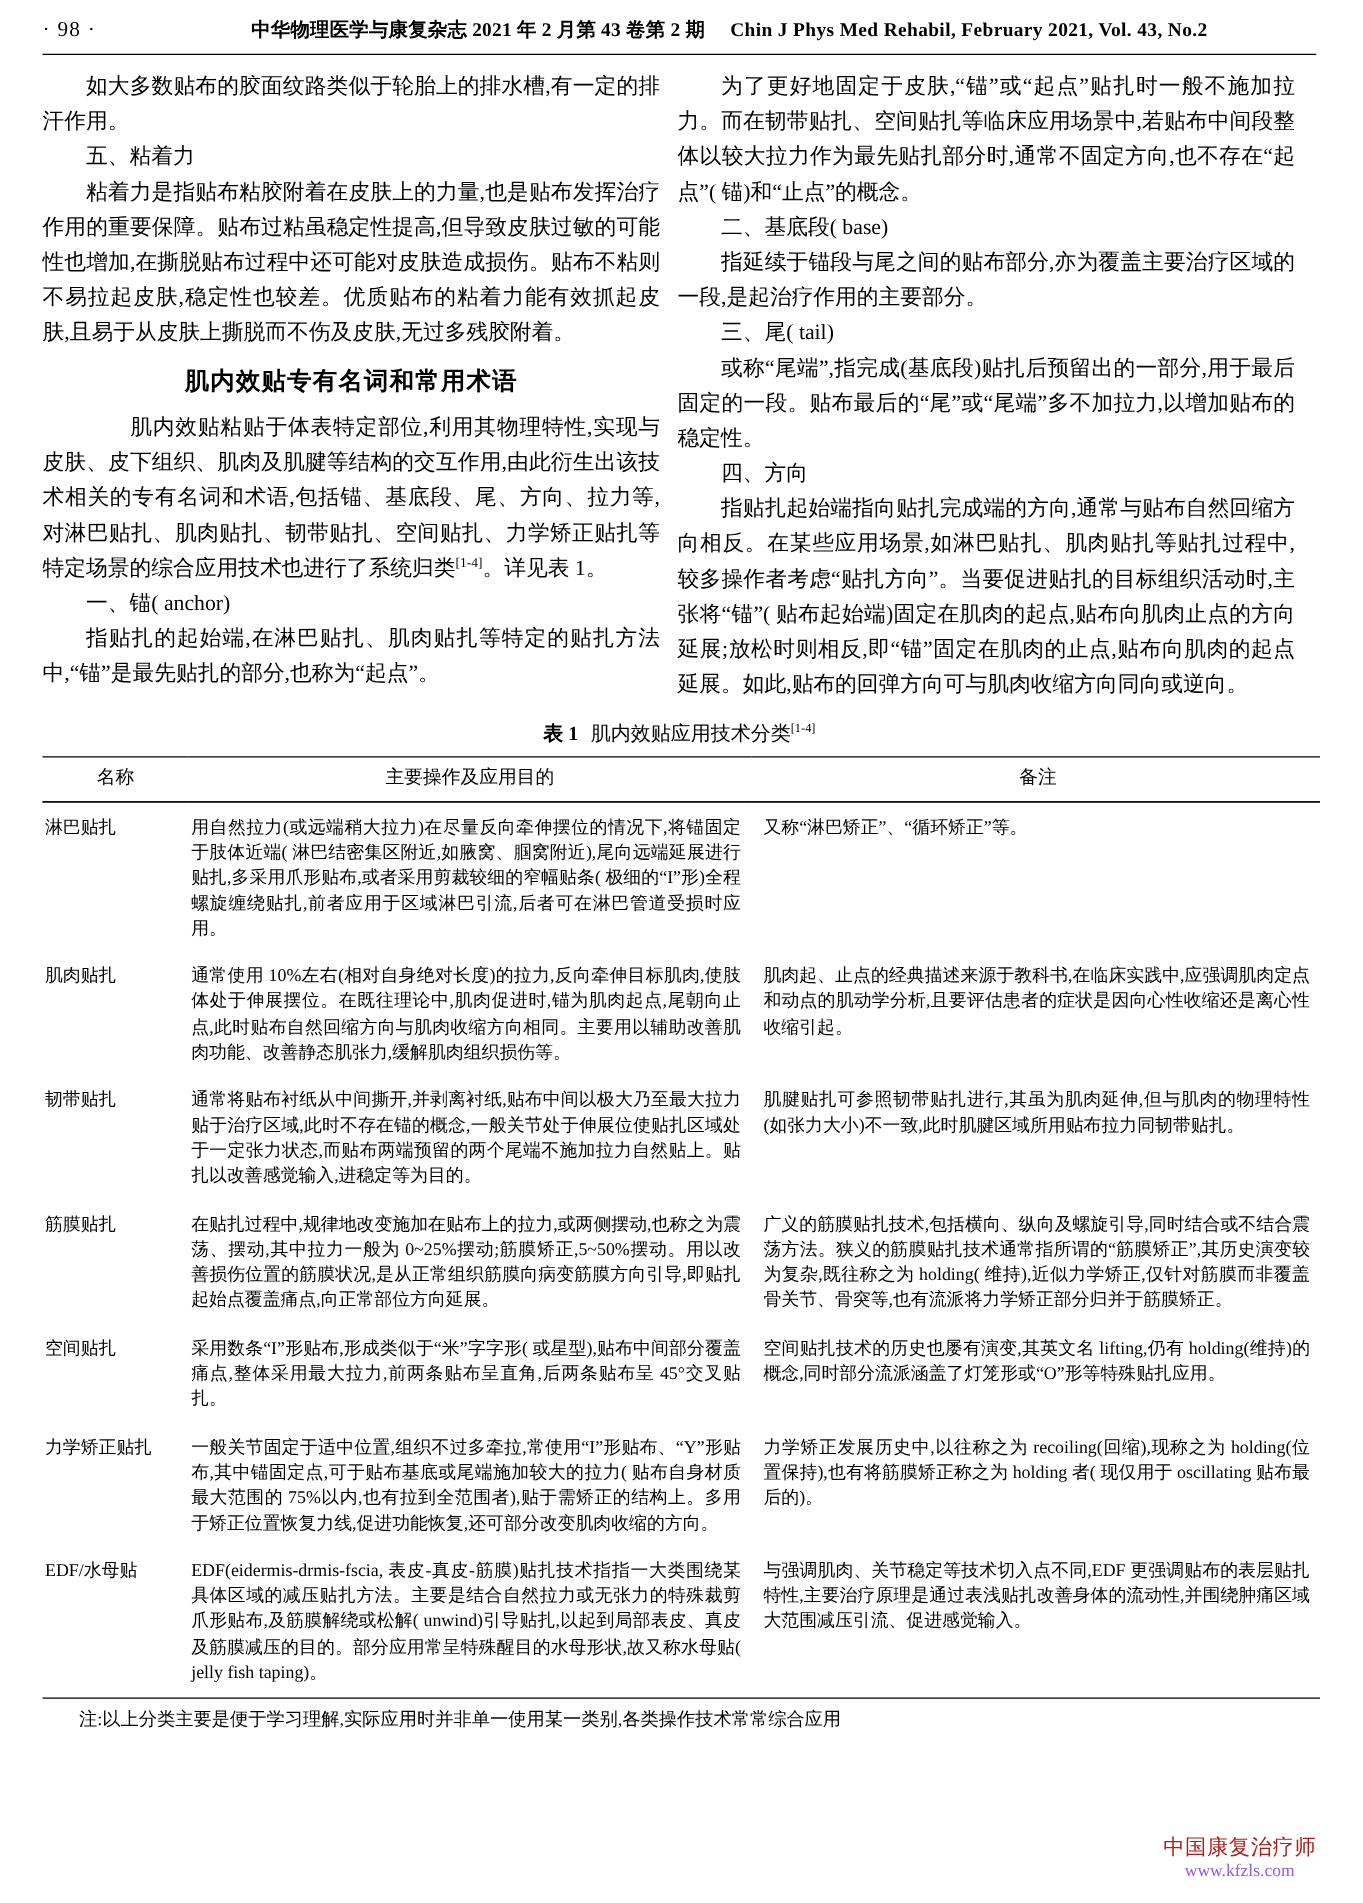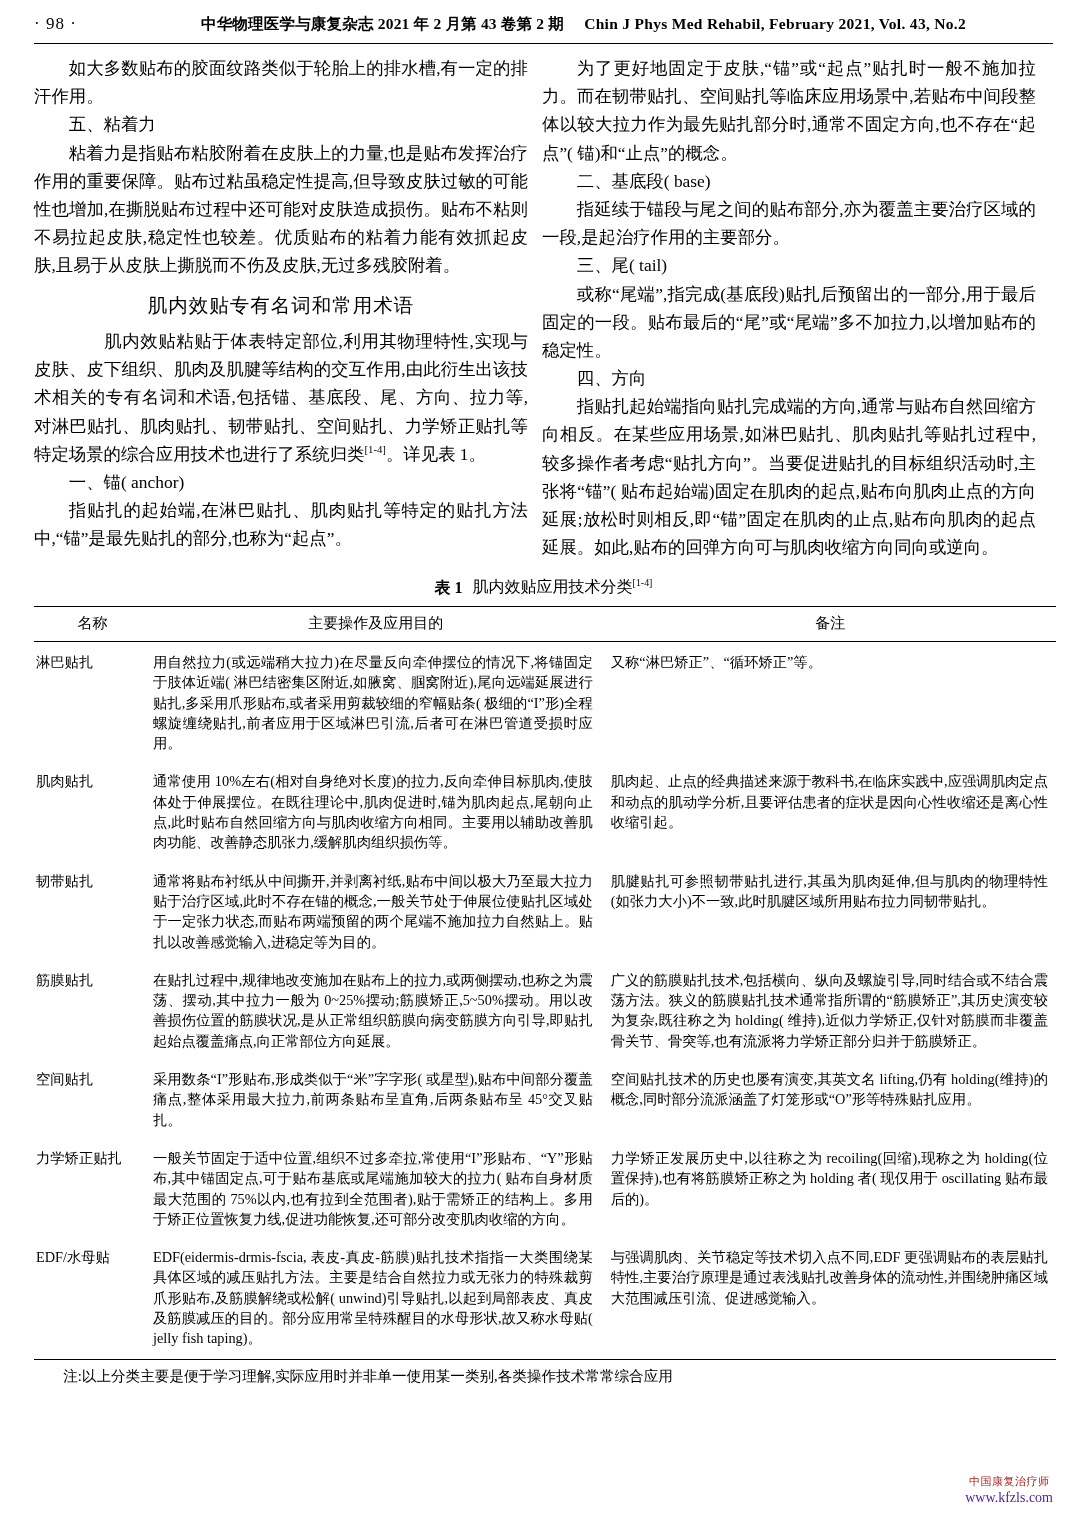--- a/index.html
+++ b/index.html
@@ -62,21 +62,21 @@
     line-height: 1.62;
     text-align: justify;
     text-justify: inter-ideograph;
   }
   .col p {
     margin: 0;
     text-indent: 2em;
   }
   .col h2.section-title {
     font-size: 19.5px;
-    font-weight: normal;
+    font-weight: bold;
     text-align: center;
     margin: 10px 0 6px 0;
     letter-spacing: 1px;
   }
   sup {
     font-size: 0.62em;
     vertical-align: super;
   }
   
   .table-wrap {
@@ -136,27 +136,27 @@
   }
   
   .footer-brand {
     position: absolute;
     right: 34px;
     bottom: 16px;
     text-align: center;
     line-height: 1.25;
   }
   .footer-brand .cn {
-    font-size: 11px;
+    font-size: 17px;
     color: #b01c1c;
     letter-spacing: 0.5px;
   }
   .footer-brand .url {
     font-size: 14px;
-    color: #4c1d95;
+    color: #8b5cf6;
     font-family: "Liberation Serif", serif;
     text-align: center;
   }
 </style>
 </head>
 <body>
 
 <div class="page">
 
   <div class="running-head">

